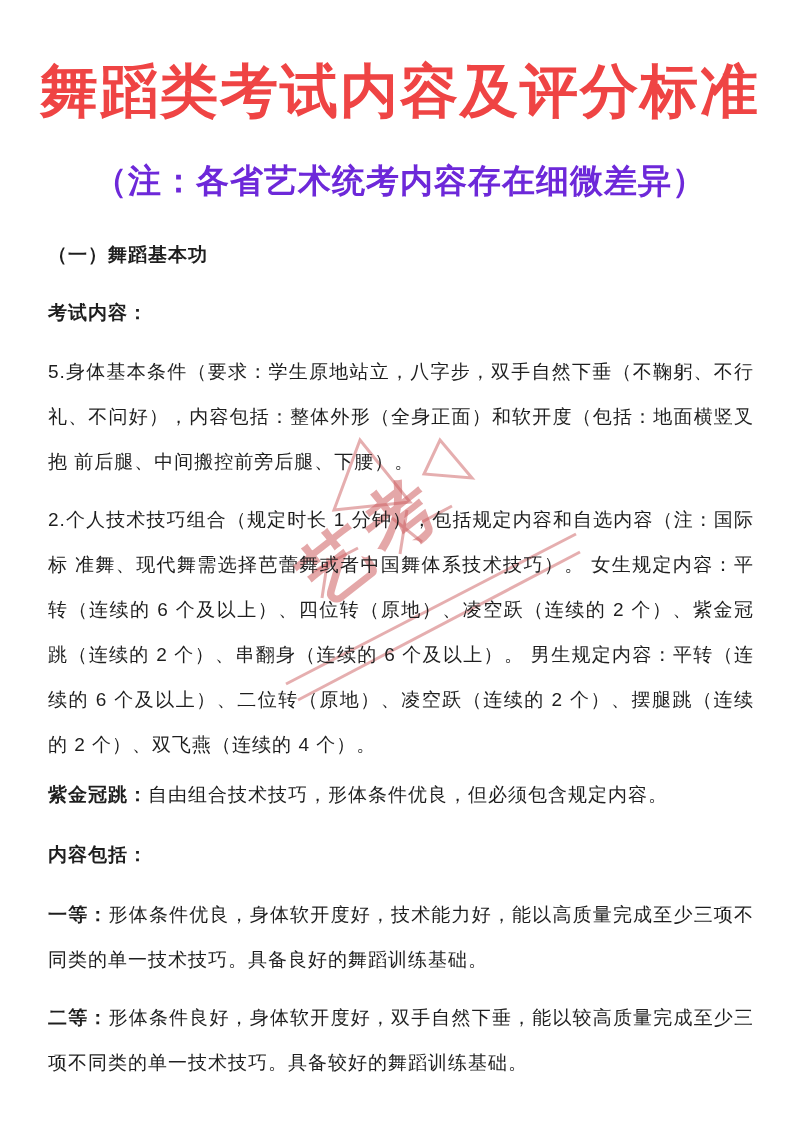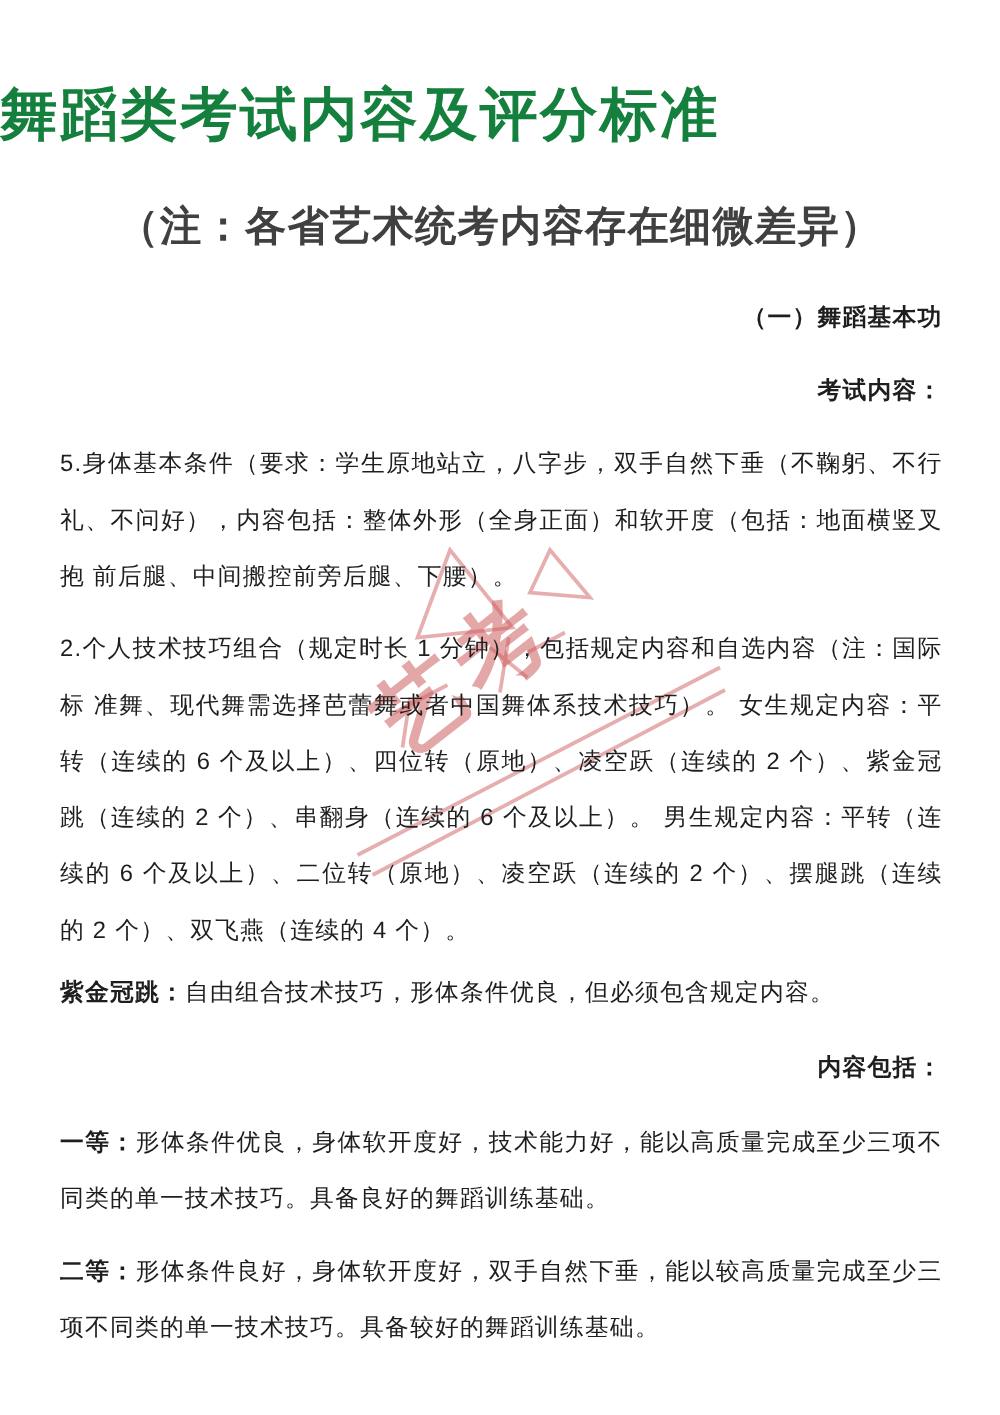--- a/index.html
+++ b/index.html
@@ -8,46 +8,47 @@
     width: 800px;
     height: 1132px;
     background: #ffffff;
     overflow: hidden;
     font-family: "Liberation Sans", sans-serif;
   }
   .abs { position: absolute; }
 
   .doc-title {
     left: 0; right: 0; top: 64px;
-    font-size: 46px;
+    text-align: center;
+    font-size: 58px;
     line-height: 54px;
     font-weight: 900;
     letter-spacing: 2px;
-    color: #15803d;
+    color: #ef4444;
   }
   .doc-subtitle {
     left: 0; right: 0; top: 160px;
     text-align: center;
     font-size: 33px;
     line-height: 42px;
     font-weight: 900;
     letter-spacing: 1px;
-    color: #404040;
+    color: #6d28d9;
   }
 
   .body-block {
     left: 48px; right: 46px;
     color: #1e1e1e;
     font-size: 19px;
     line-height: 45px;
     letter-spacing: 1px;
     text-align: justify;
     text-justify: inter-ideograph;
   }
-  .heading { font-weight: bold; text-align: right; }
+  .heading { font-weight: bold; text-align: left; }
   .b-label { font-weight: bold; }
 
   .h-section   { top: 232px; }
   .h-content   { top: 290px; }
   .p-basic     { top: 349px; }
   .p-tech      { top: 497px; }
   .p-optional  { top: 772px; }
   .h-scoring   { top: 832px; }
   .p-grade1    { top: 892px; }
   .p-grade2    { top: 995px; }

